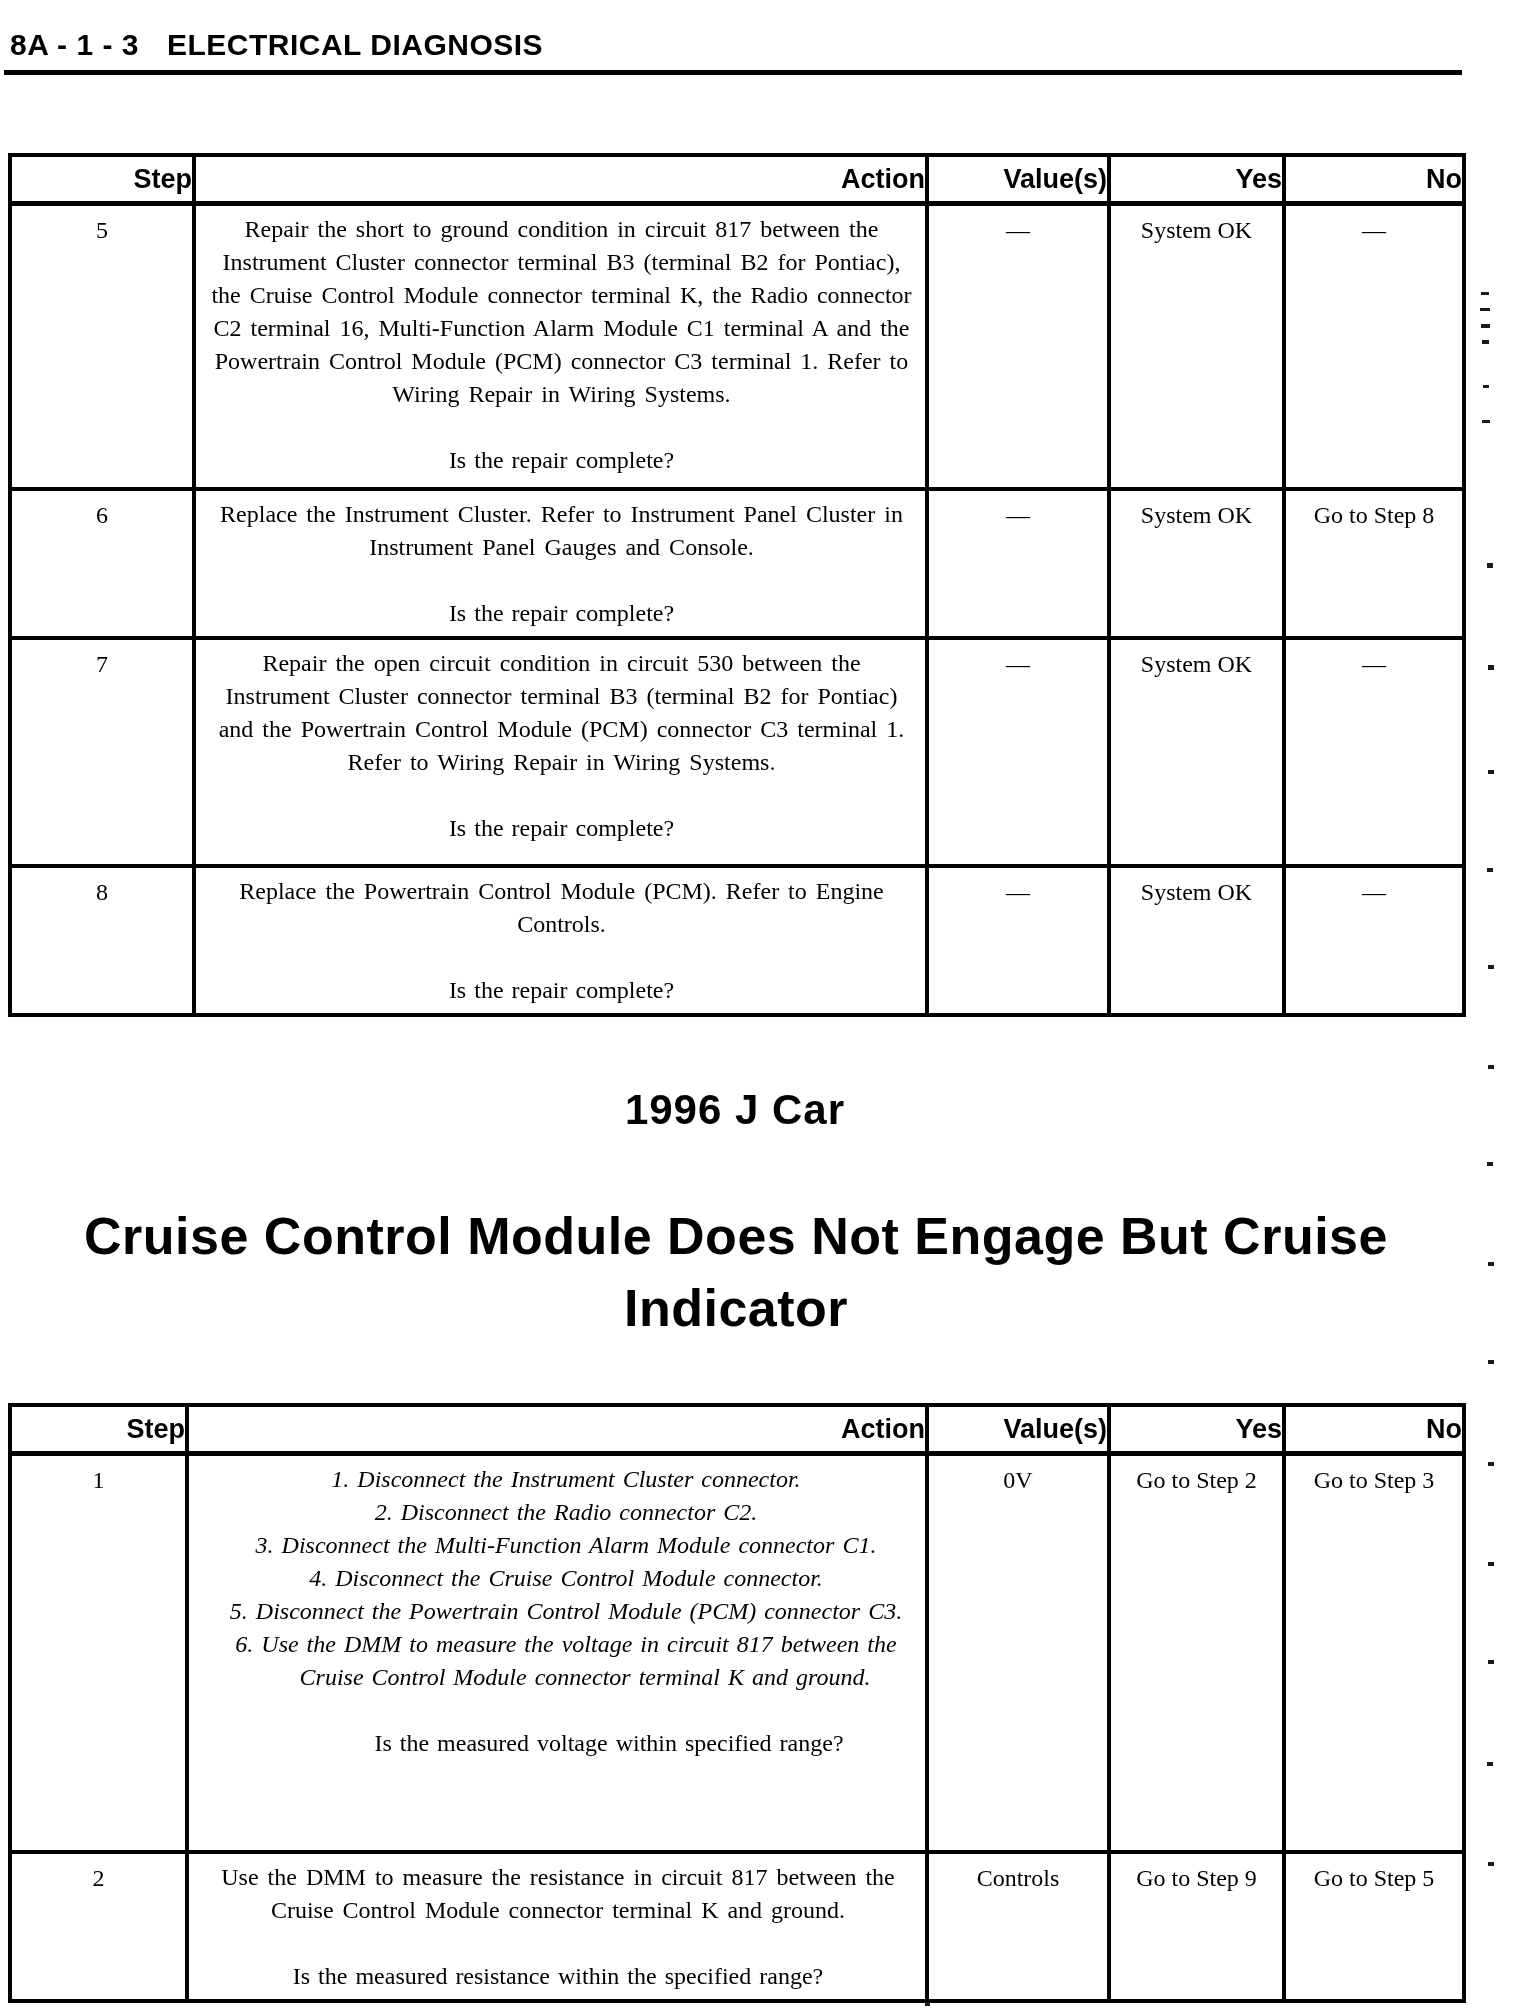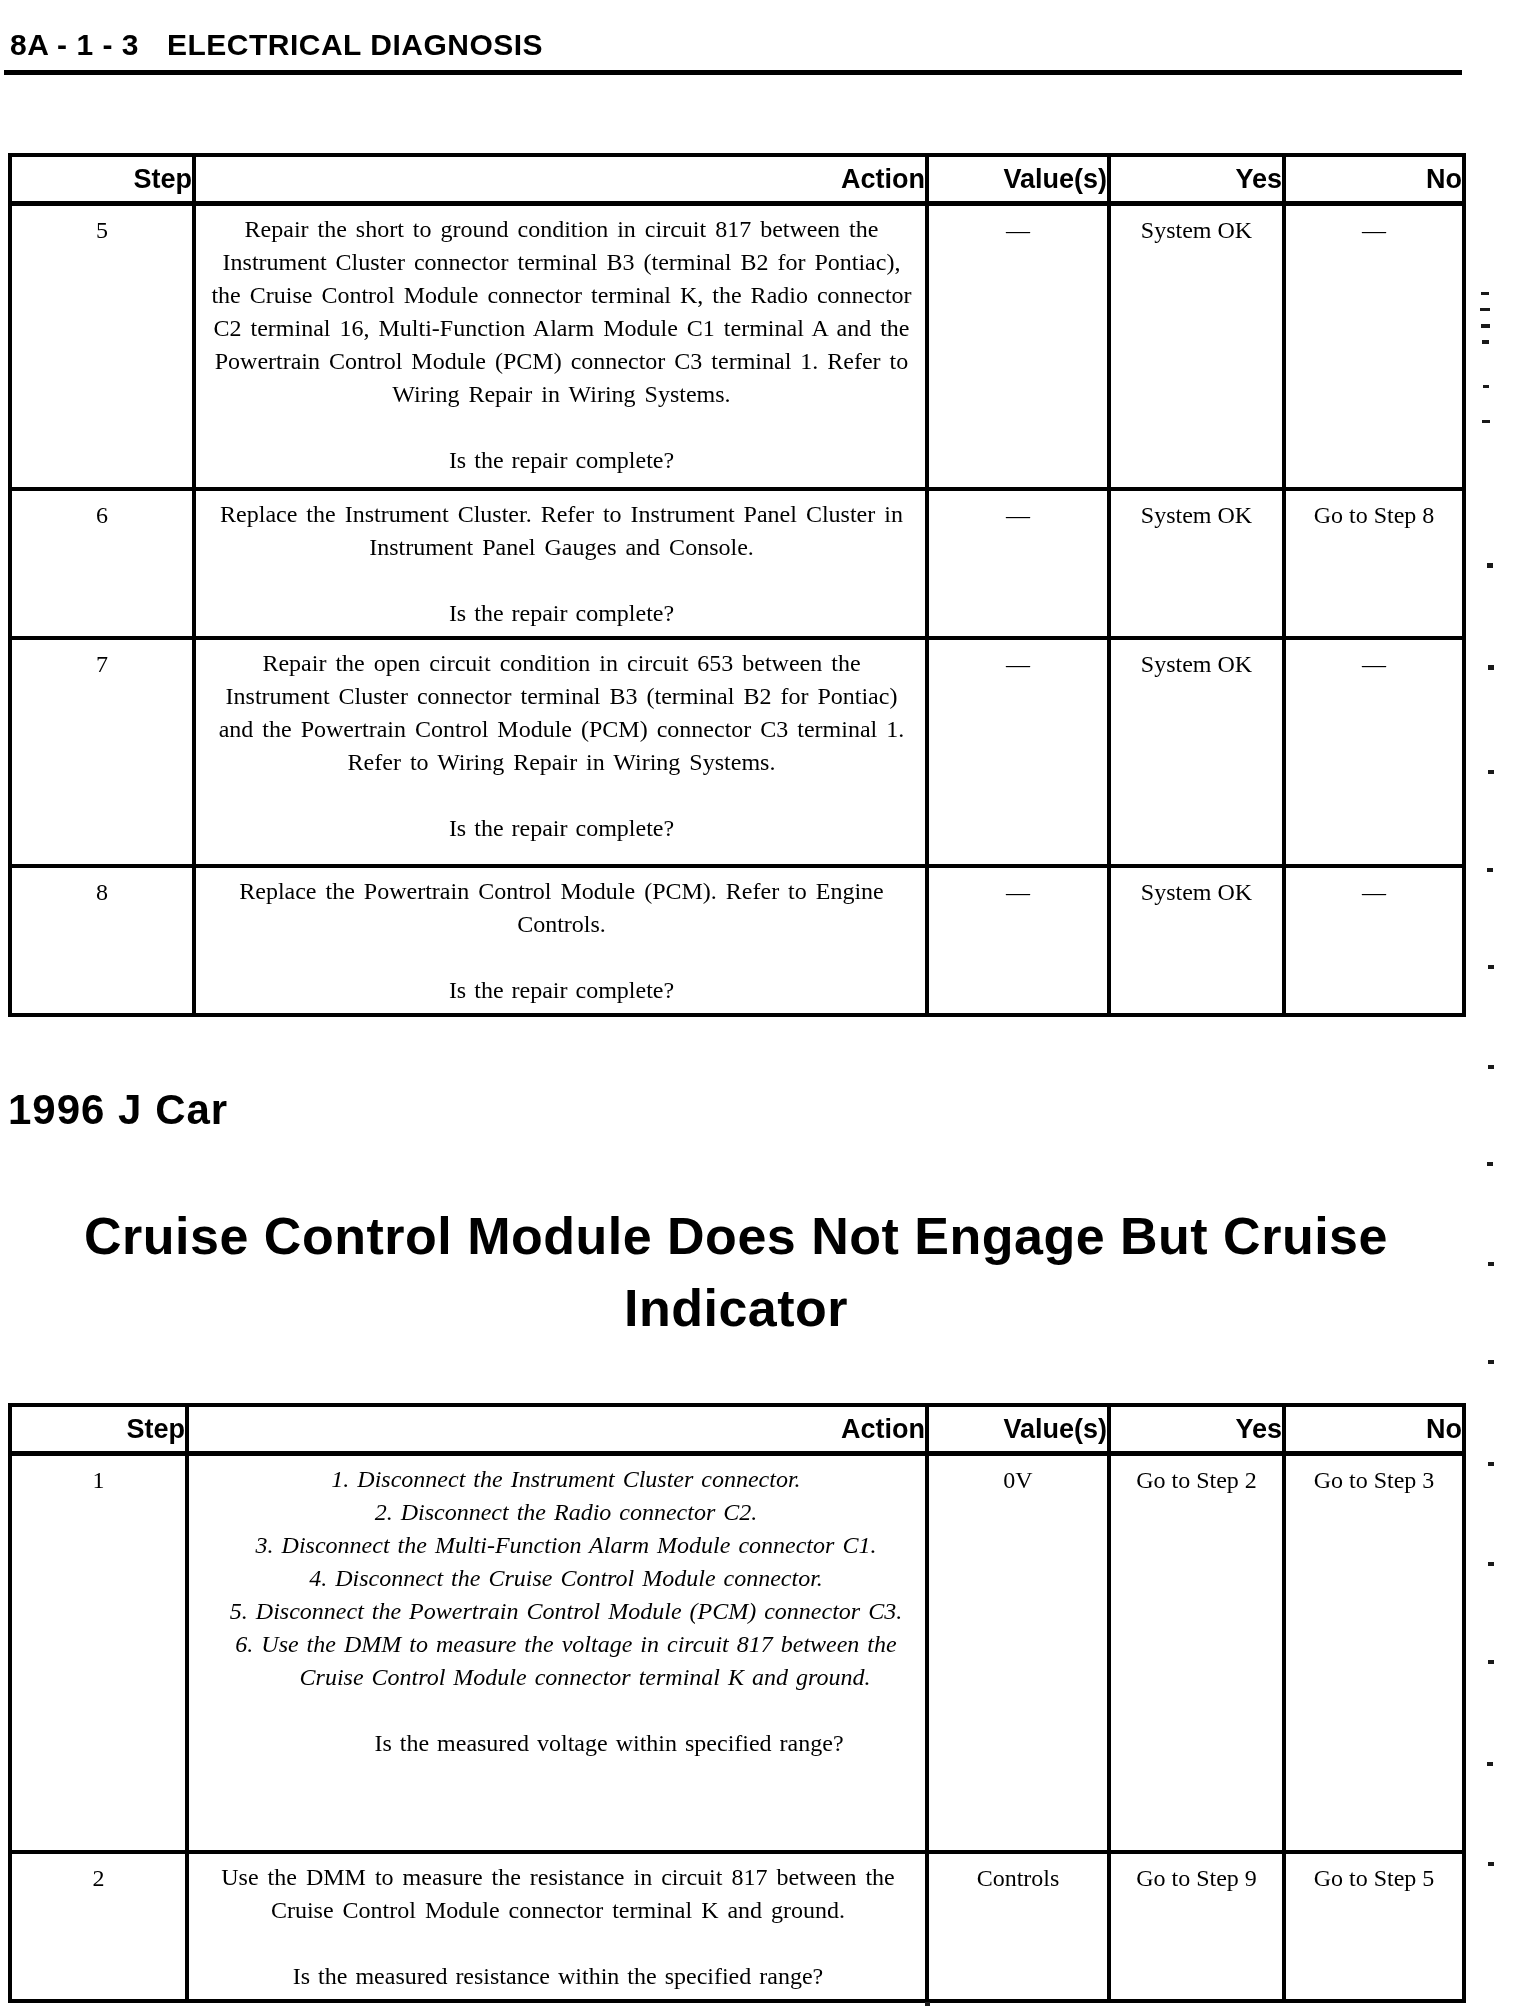--- a/index.html
+++ b/index.html
@@ -41,20 +41,21 @@
   td.mid   { text-align:center; padding-top:8px; }
   td.action { padding:7px 12px 6px 14px; }
   .action-text { word-spacing:3px; }
   .question { margin-top:33px; word-spacing:2px; }
   .q-indent { padding-left:102px; }
   .list { padding-left:16px;font-style:italic; }
   .list-item { padding-left:38px; text-indent:-38px; word-spacing:2px; }
   
   .subtitle {
     position:absolute; top:1086px; left:8px; width:1454px;
+    text-align:center;
     font-family:"Liberation Sans","DejaVu Sans",sans-serif;
     font-weight:bold; font-size:42px; letter-spacing:1px;
   }
   .section-title {
     position:absolute; top:1200px; left:0; width:1472px;
     text-align:center;
     font-family:"Liberation Sans","DejaVu Sans",sans-serif;
     font-weight:bold; font-size:52px; line-height:72px;
     letter-spacing:0.5px;
   }
@@ -103,21 +104,21 @@
         <div class="action-text">Replace the Instrument Cluster. Refer to Instrument Panel Cluster in Instrument Panel Gauges and Console.</div>
         <div class="question">Is the repair complete?</div>
       </td>
       <td class="mid">—</td>
       <td class="mid">System OK</td>
       <td class="mid">Go to Step 8</td>
     </tr>
     <tr style="height:228px">
       <td class="step">7</td>
       <td class="action">
-        <div class="action-text">Repair the open circuit condition in circuit 653 between the Instrument Cluster connector terminal B3 (terminal B2 for Pontiac) and the Powertrain Control Module (PCM) connector C3 terminal 1. Refer to Wiring Repair in Wiring Systems.</div>
+        <div class="action-text">Repair the open circuit condition in circuit 530 between the Instrument Cluster connector terminal B3 (terminal B2 for Pontiac) and the Powertrain Control Module (PCM) connector C3 terminal 1. Refer to Wiring Repair in Wiring Systems.</div>
         <div class="question">Is the repair complete?</div>
       </td>
       <td class="mid">—</td>
       <td class="mid">System OK</td>
       <td class="mid">—</td>
     </tr>
     <tr style="height:116px">
       <td class="step">8</td>
       <td class="action">
         <div class="action-text">Replace the Powertrain Control Module (PCM). Refer to Engine Controls.</div>

